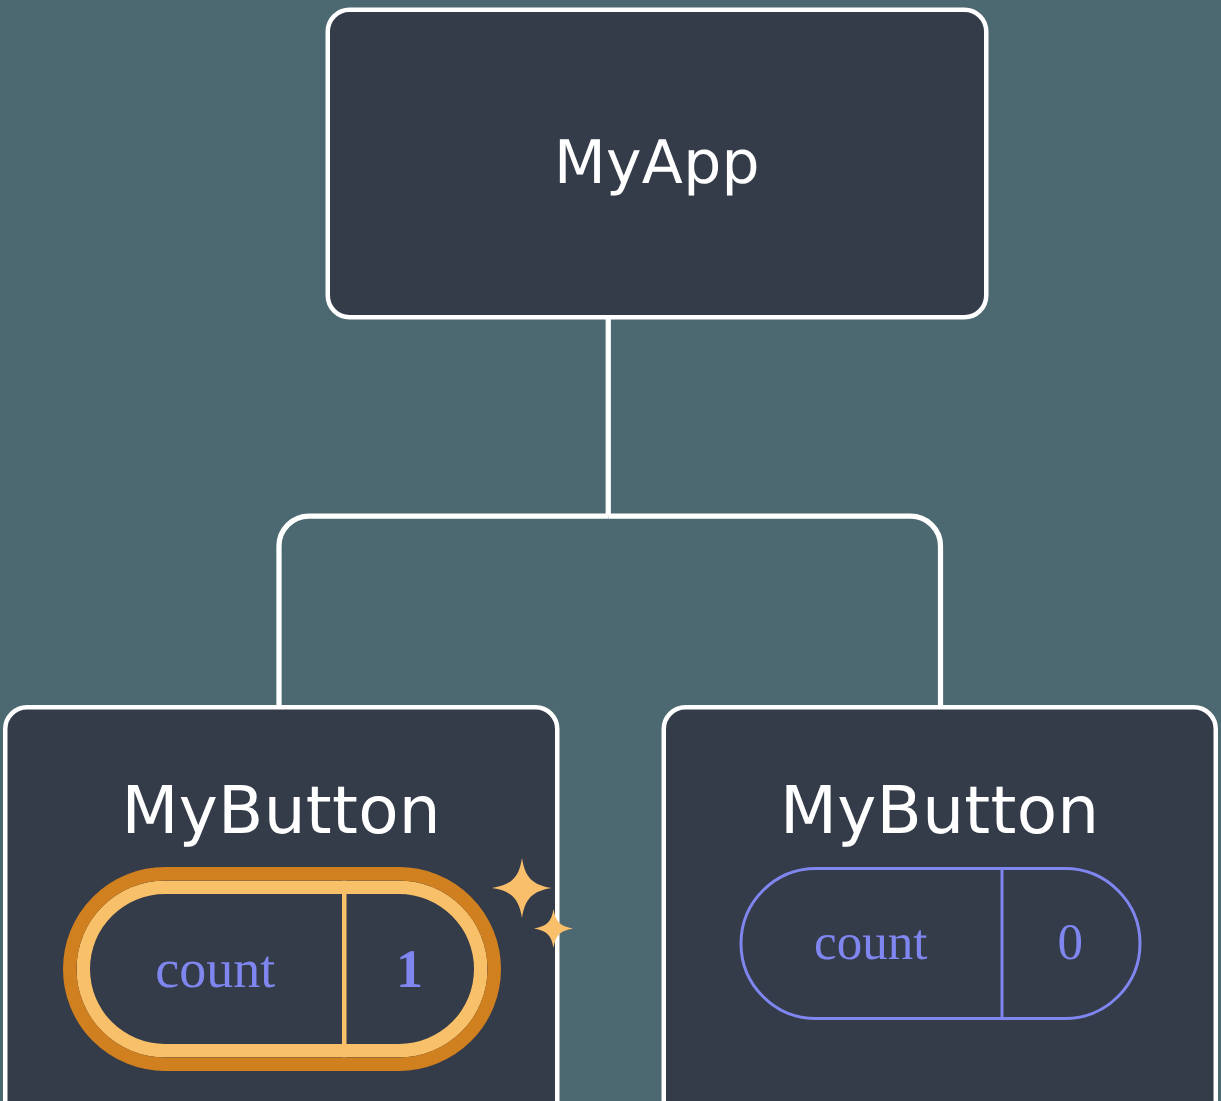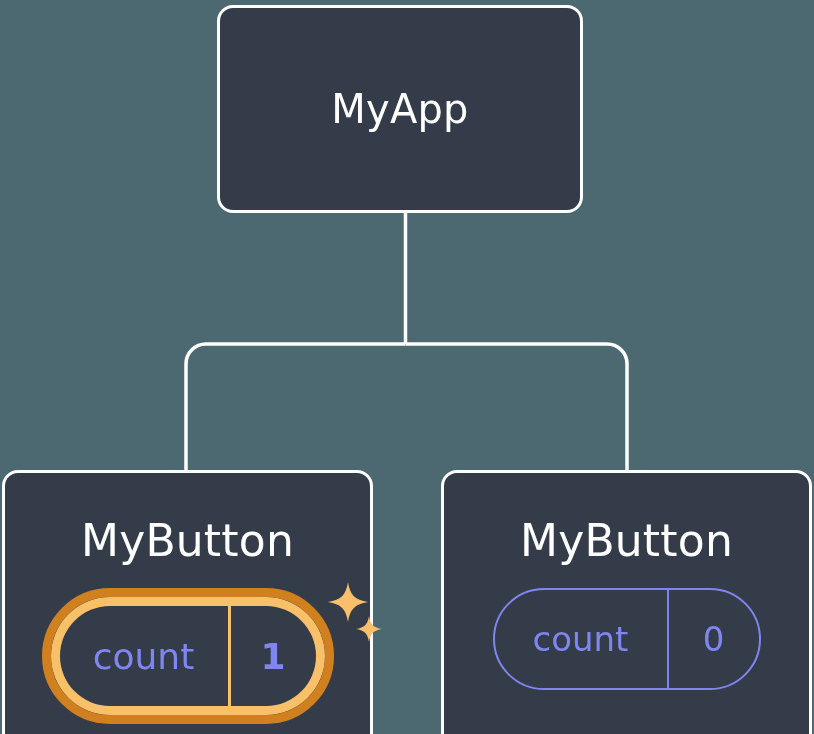--- a/index.html
+++ b/index.html
@@ -48,45 +48,46 @@
     color: #ffffff;
     font-weight: 400;
     letter-spacing: 0.2px;
     white-space: nowrap;
   }
 
   
   #root-node {
     left: 217px;
     top: 5px;
-    width: 366px;
+    width: 442px;
     height: 208px;
     justify-content: center;
   }
   #root-node .node-title { font-size: 40px; }
 
   
   .child-node {
     top: 470px;
     width: 371px;
     height: 280px;          
     padding-top: 42px;
   }
   #child-node-0 { left: 2px; }
   #child-node-1 { left: 441px; }
 
   .child-node .node-title { font-size: 44px; }
 
   
   .pill-wrap {
     position: relative;
-    margin-top: 22px;
+    margin-top: 12px;
     display: flex;
     align-items: center;
     justify-content: center;
+    font-family: Liberation Serif, serif;
   }
 
   .state-pill {
     display: flex;
     align-items: stretch;
     border-radius: 999px;
     background: transparent;
     overflow: hidden;
   }
 

